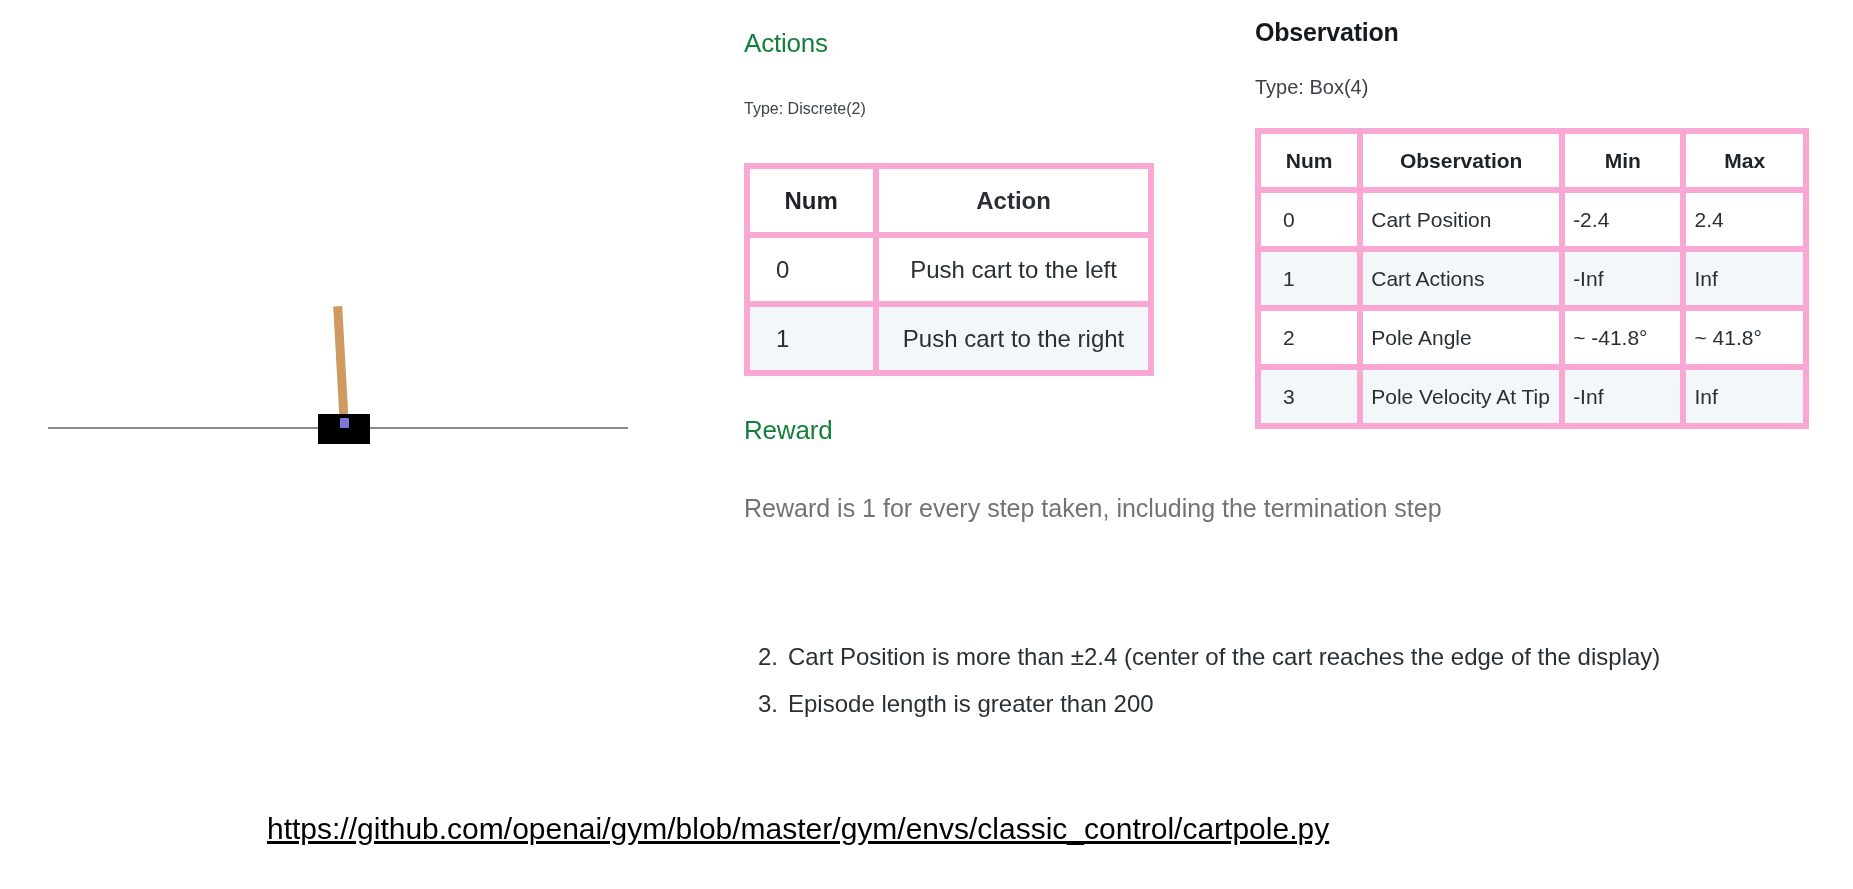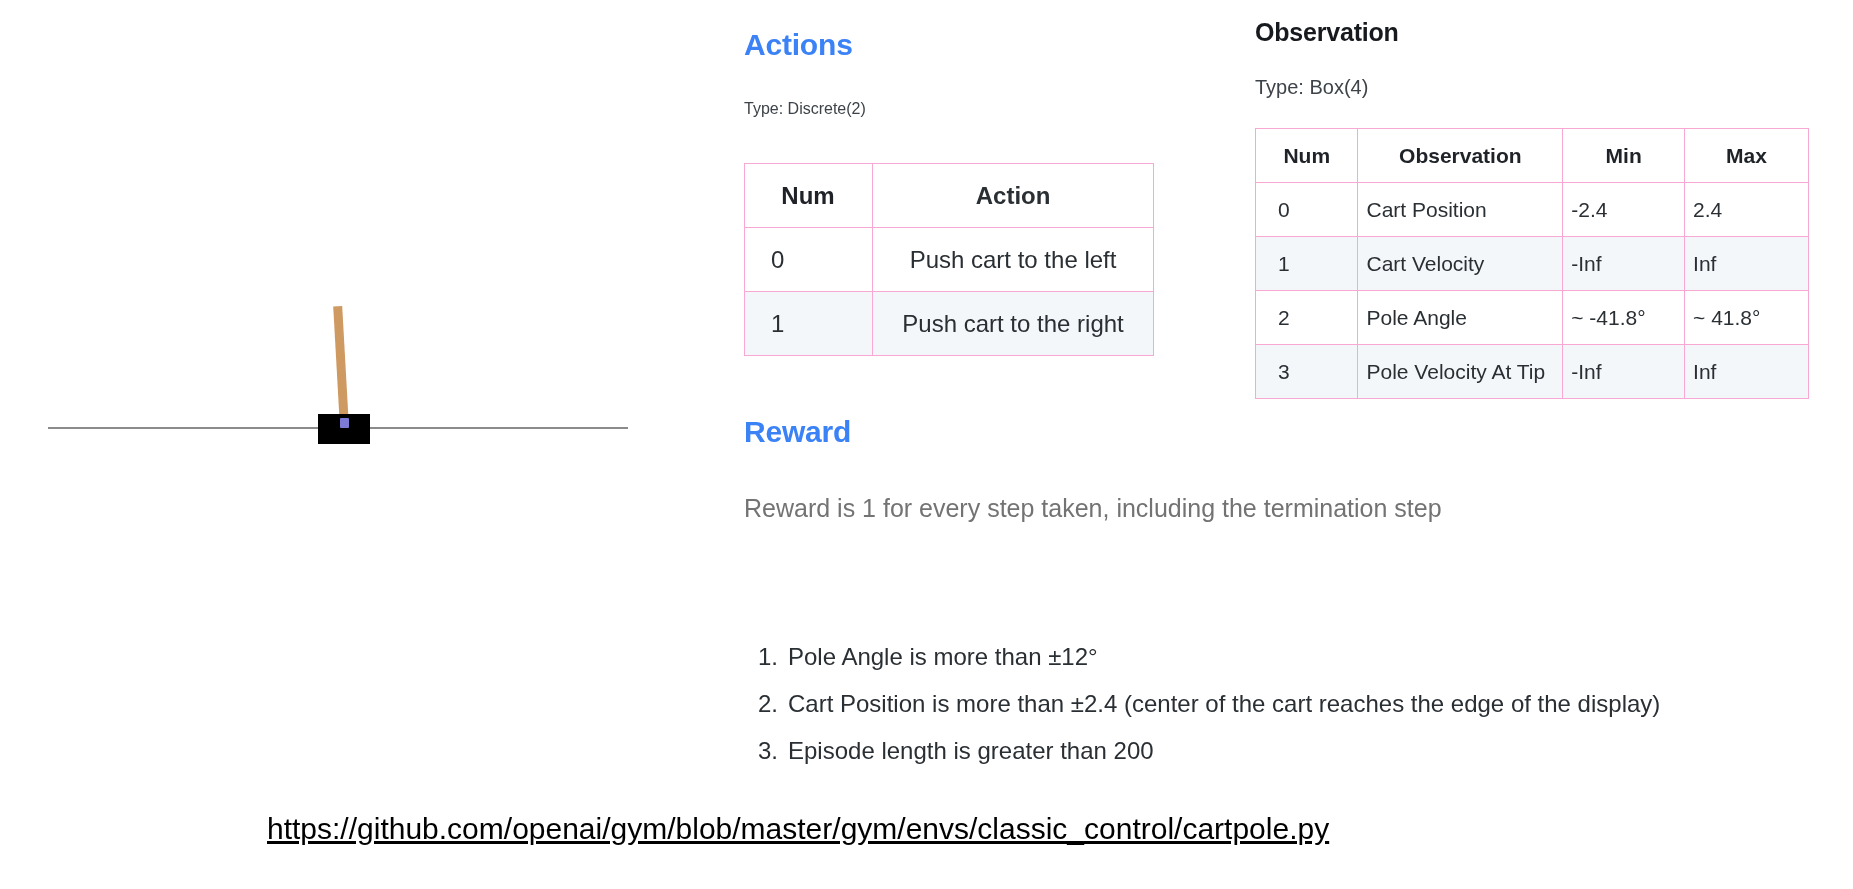--- a/index.html
+++ b/index.html
@@ -60,23 +60,23 @@
     top: 418px;
     width: 9px;
     height: 10px;
     background: #7c7ad4;
     border-radius: 1px;
   }
 
   
   .h2 {
     position: absolute;
-    font-size: 30px;
-    font-weight: bold;
-    color: #3b82f6;
+    font-size: 26px;
+    font-weight: normal;
+    color: #15803d;
     letter-spacing: -0.2px;
     white-space: nowrap;
   }
   .h3 {
     position: absolute;
     font-size: 25px;
     font-weight: bold;
     color: #16191d;
     letter-spacing: -0.2px;
     white-space: nowrap;
@@ -102,21 +102,21 @@
   }
 
   
   table.grid {
     position: absolute;
     border-collapse: collapse;
     background: #ffffff;
   }
   table.grid th,
   table.grid td {
-    border: 1px solid #f9a8d4;
+    border: 6px solid #f9a8d4;
     background: #ffffff;
   }
   table.grid thead th {
     font-weight: bold;
     color: #1f2328;
     text-align: center;
   }
   table.grid tbody tr.alt td {
     background: #f4f7fa;
   }
@@ -259,21 +259,21 @@
     </thead>
     <tbody>
       <tr>
         <td>0</td>
         <td>Cart Position</td>
         <td>-2.4</td>
         <td>2.4</td>
       </tr>
       <tr class="alt">
         <td>1</td>
-        <td>Cart Velocity</td>
+        <td>Cart Actions</td>
         <td>-Inf</td>
         <td>Inf</td>
       </tr>
       <tr>
         <td>2</td>
         <td>Pole Angle</td>
         <td>~ -41.8°</td>
         <td>~ 41.8°</td>
       </tr>
       <tr class="alt">
@@ -283,23 +283,20 @@
         <td>Inf</td>
       </tr>
     </tbody>
   </table>
 
   <div class="h2" style="left:744px; top:415px;">Reward</div>
   <div class="body-text" style="left:744px; top:494px;">Reward is 1 for every step taken, including the termination step</div>
 
 
   <ol id="termination-list">
-    <li>
-      <span class="num">1.</span><span>Pole Angle is more than ±12°</span>
-    </li>
     <li>
       <span class="num">2.</span><span>Cart Position is more than ±2.4 (center of the cart reaches the edge of the display)</span>
     </li>
     <li>
       <span class="num">3.</span><span>Episode length is greater than 200</span>
     </li>
   </ol>
 
   <a id="source-link" href="#">https://github.com/openai/gym/blob/master/gym/envs/classic_control/cartpole.py</a>
 

